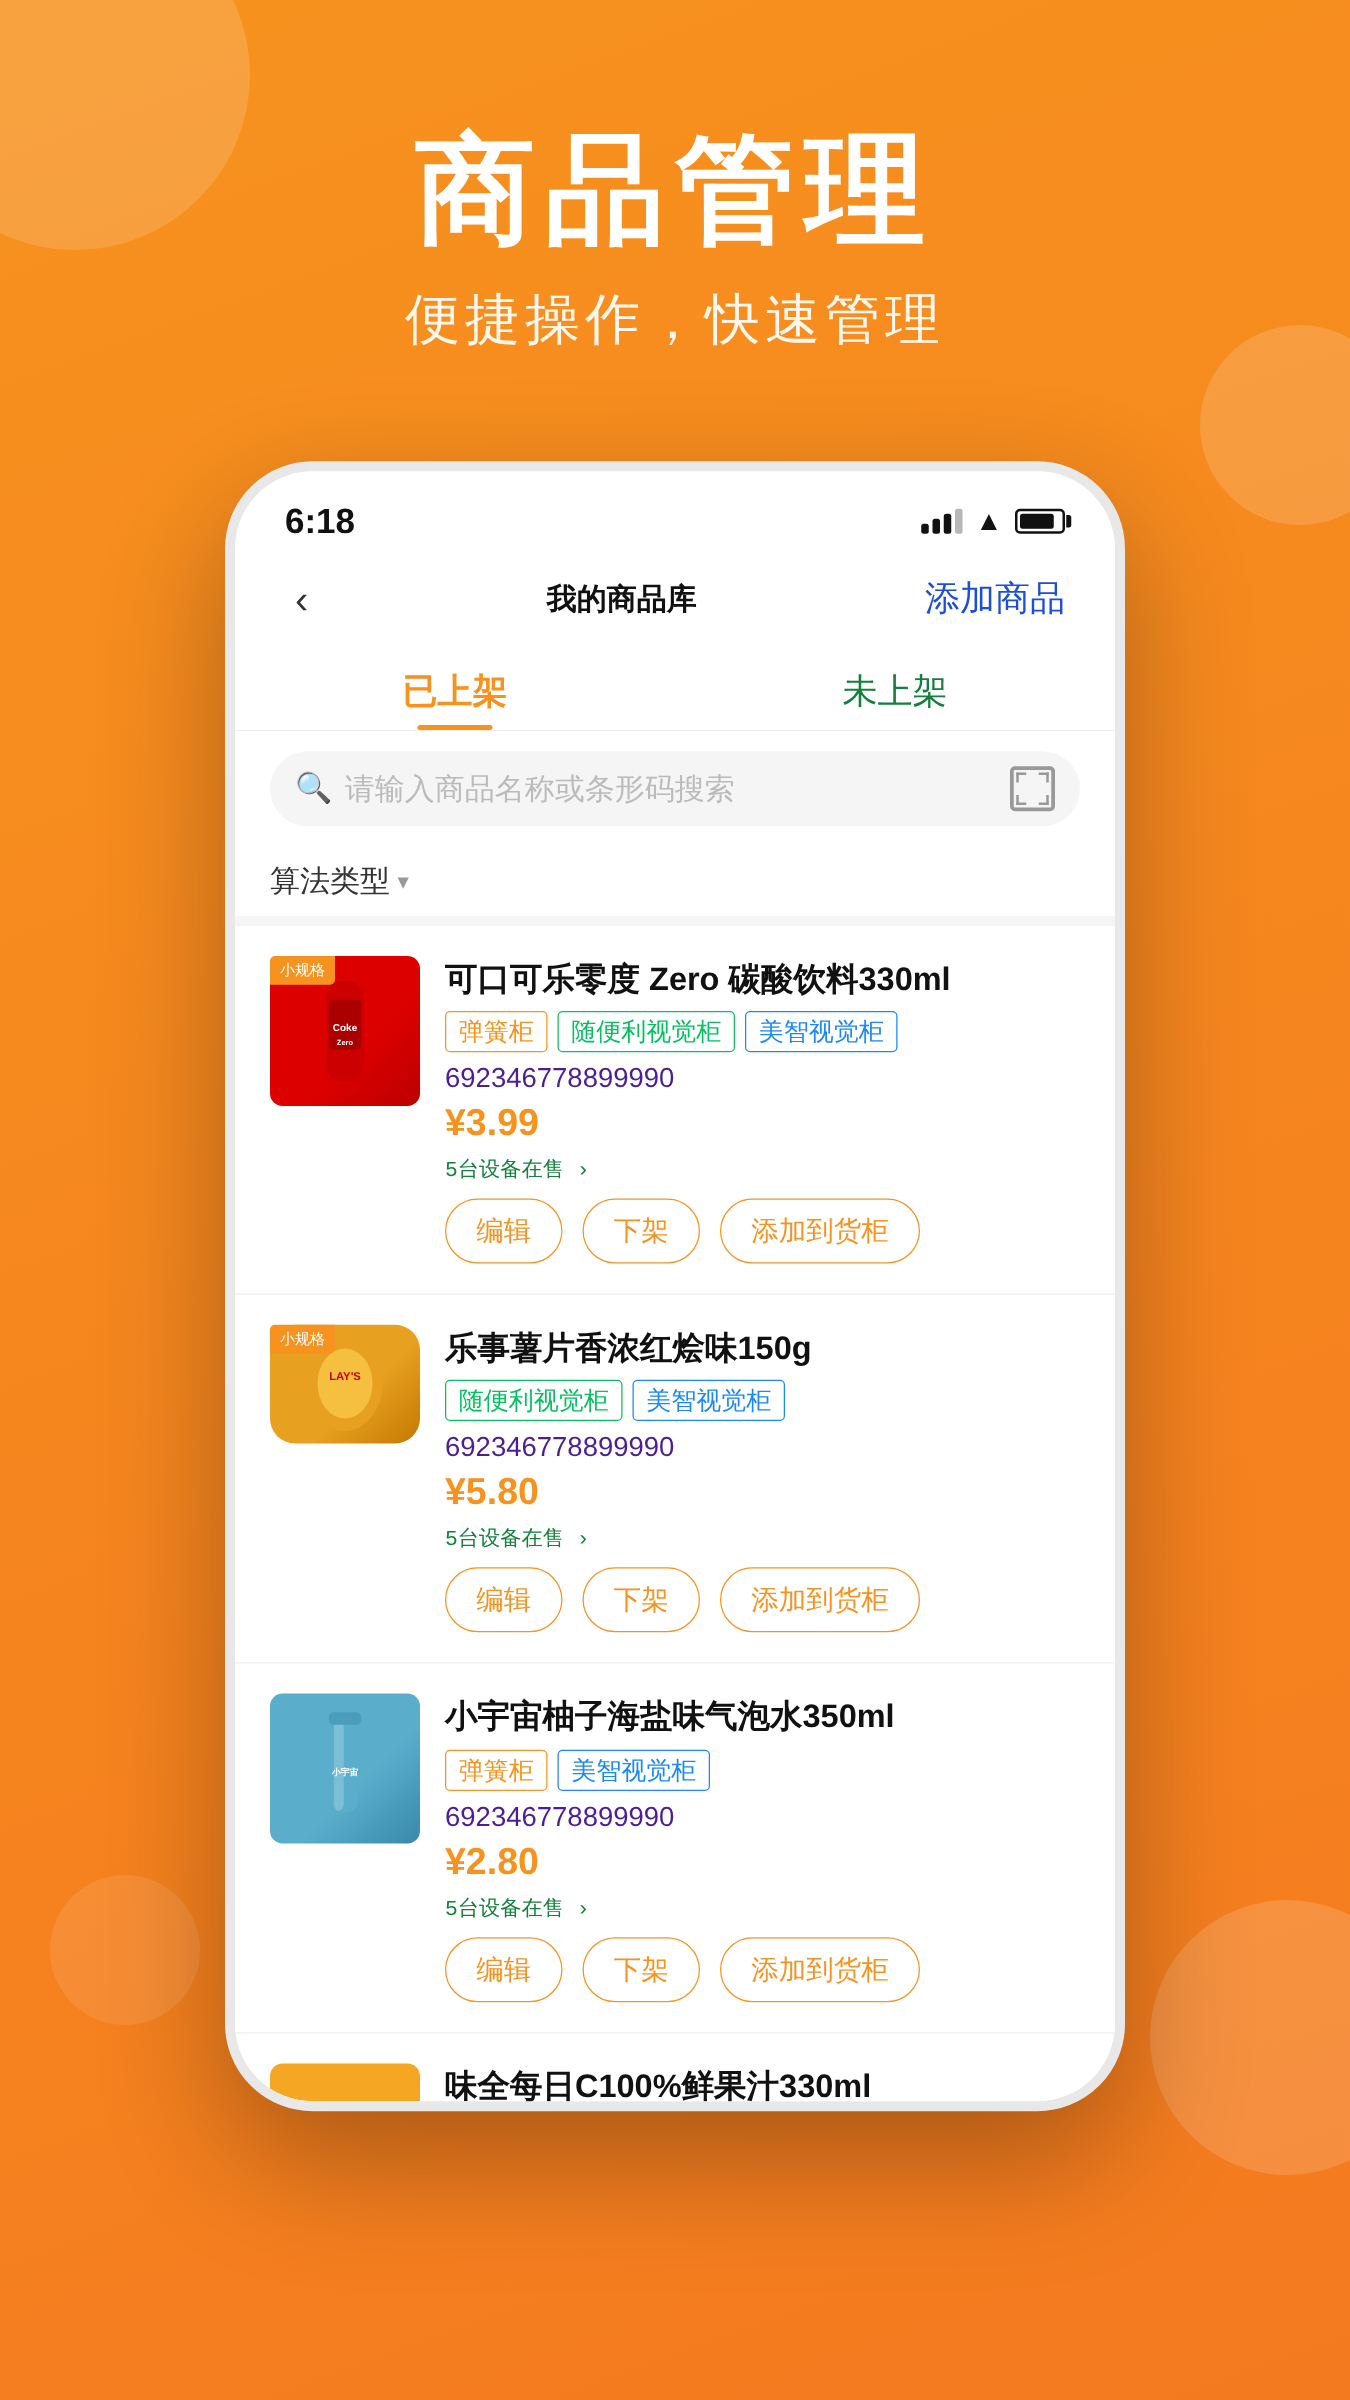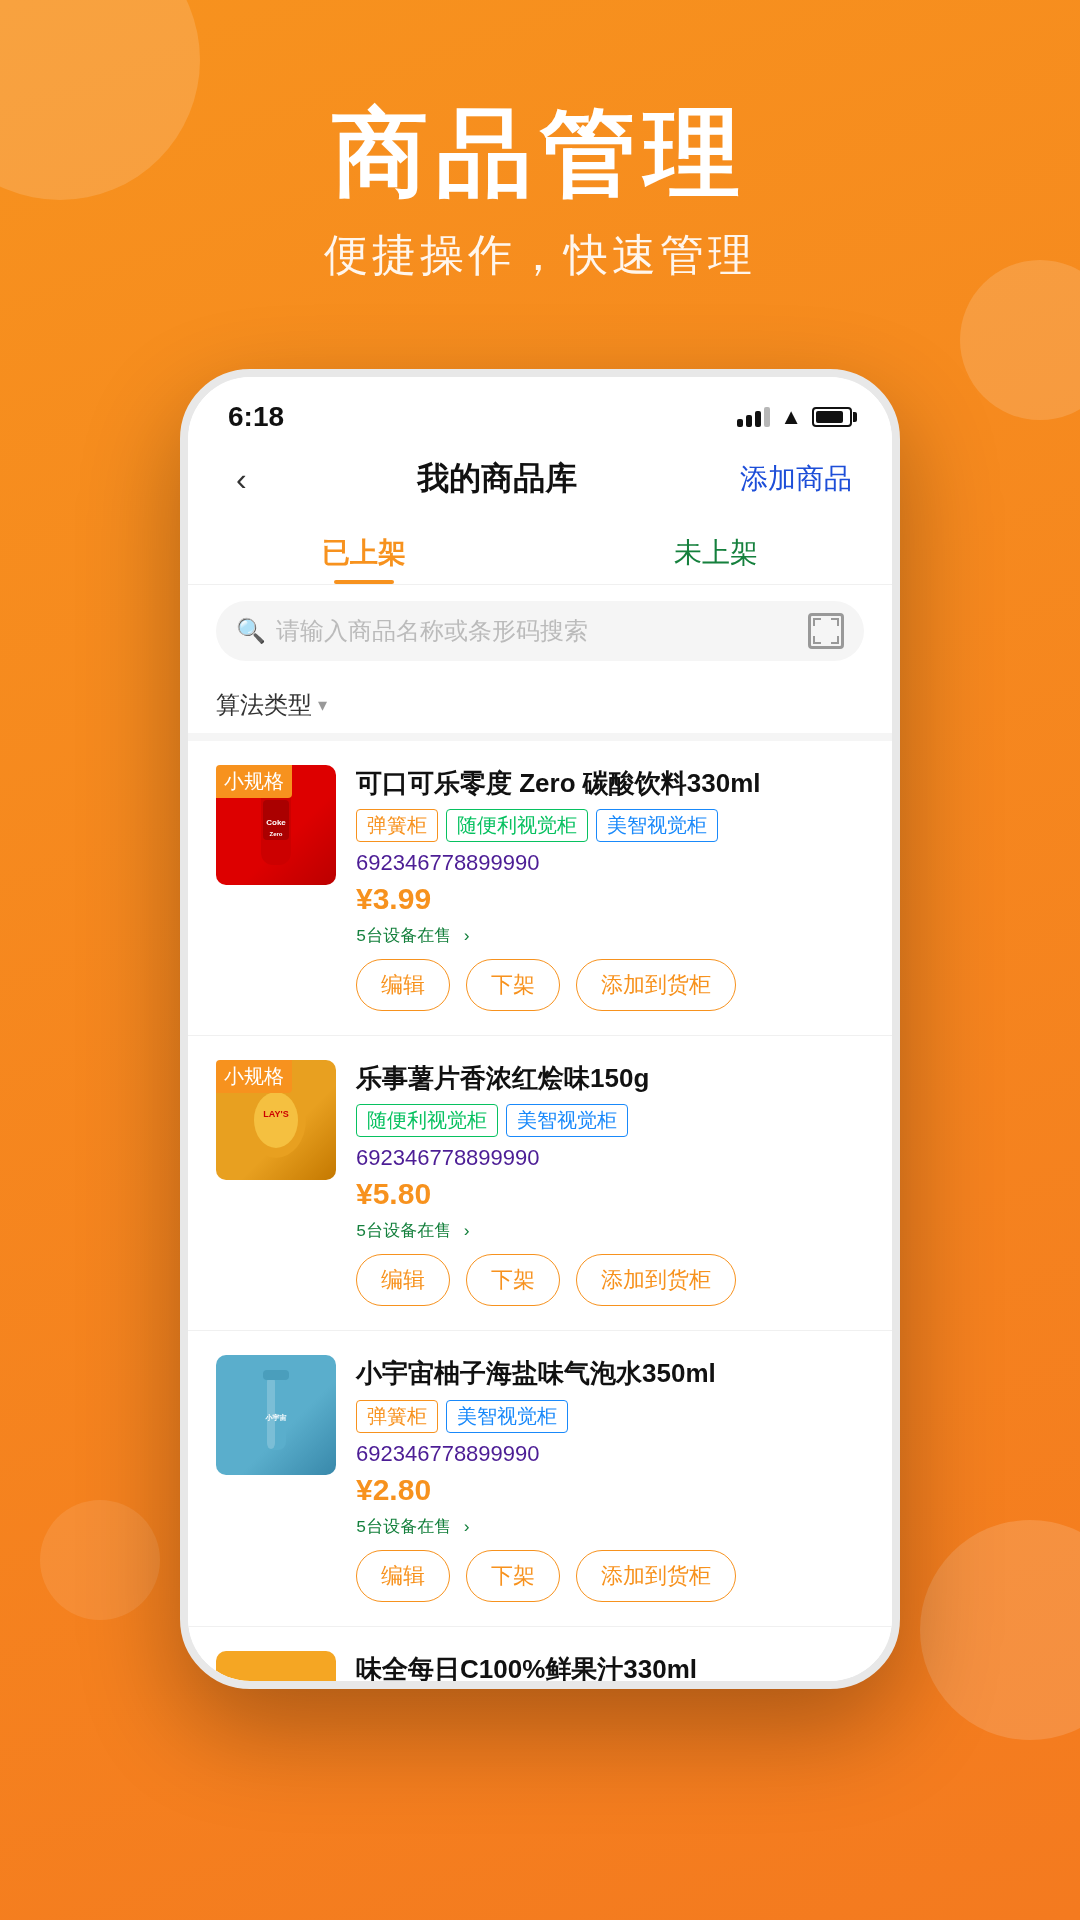--- a/index.html
+++ b/index.html
@@ -150,21 +150,21 @@
       padding: 12px 40px 12px;
       background: #fff;
     }
     .nav-back {
       font-size: 32px;
       color: #333;
       cursor: pointer;
       padding: 8px;
     }
     .nav-title {
-      font-size: 32px;
+      font-size: 24px;
       font-weight: 600;
       color: #111;
     }
     .nav-action {
       font-size: 28px;
       color: #1d4ed8;
       cursor: pointer;
     }
 
     
@@ -271,21 +271,21 @@
     .product-img-wrap {
       position: relative;
       flex-shrink: 0;
     }
     .product-badge {
       position: absolute;
       top: 0;
       left: 0;
       background: #f7921e;
       color: #fff;
-      font-size: 20px;
+      font-size: 12px;
       padding: 3px 8px;
       border-radius: 4px 0 4px 0;
     }
     .product-info {
       flex: 1;
     }
     .product-name {
       font-size: 26px;
       font-weight: 600;
       color: #111;
@@ -363,22 +363,22 @@
     }
     .img-lays {
       background: linear-gradient(135deg, #e8a020 60%, #c47800 100%);
       display: flex;
       align-items: center;
       justify-content: center;
       color: #fff;
       font-size: 14px;
       font-weight: bold;
       width: 120px;
-      height: 120px;
-      border-radius: 10px;
+      height: 95px;
+      border-radius: 20px;
       flex-shrink: 0;
     }
     .img-yuzu {
       background: linear-gradient(135deg, #5aaecc 60%, #3888aa 100%);
       display: flex;
       align-items: center;
       justify-content: center;
       color: #fff;
       font-size: 14px;
       font-weight: bold;

